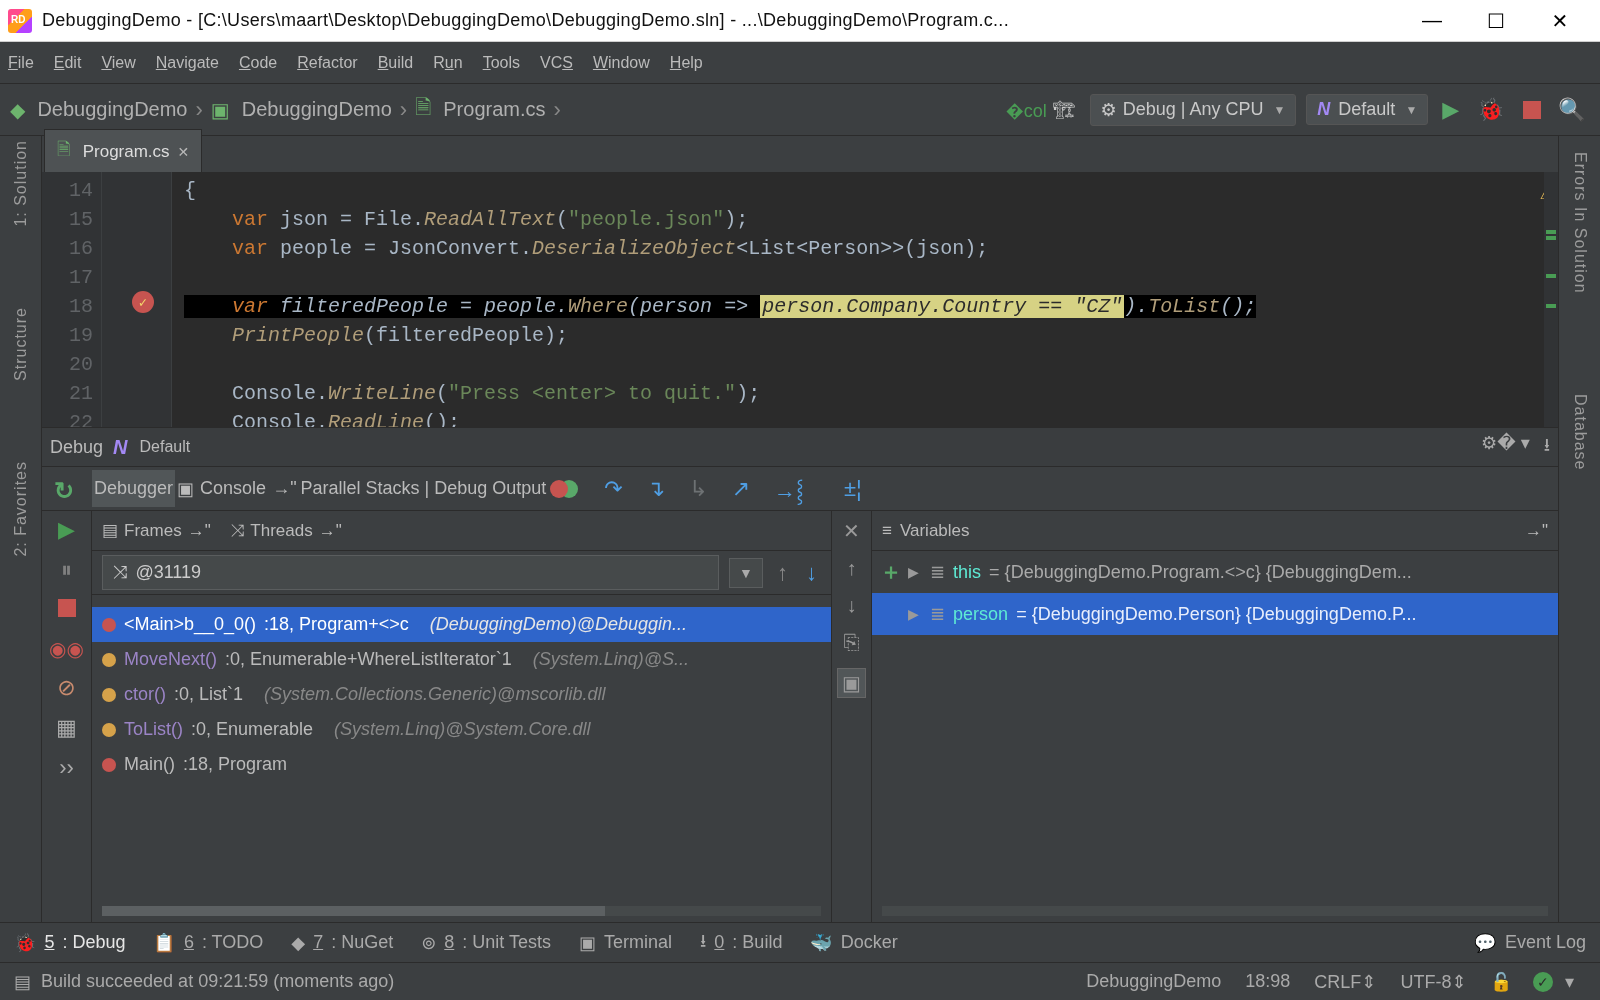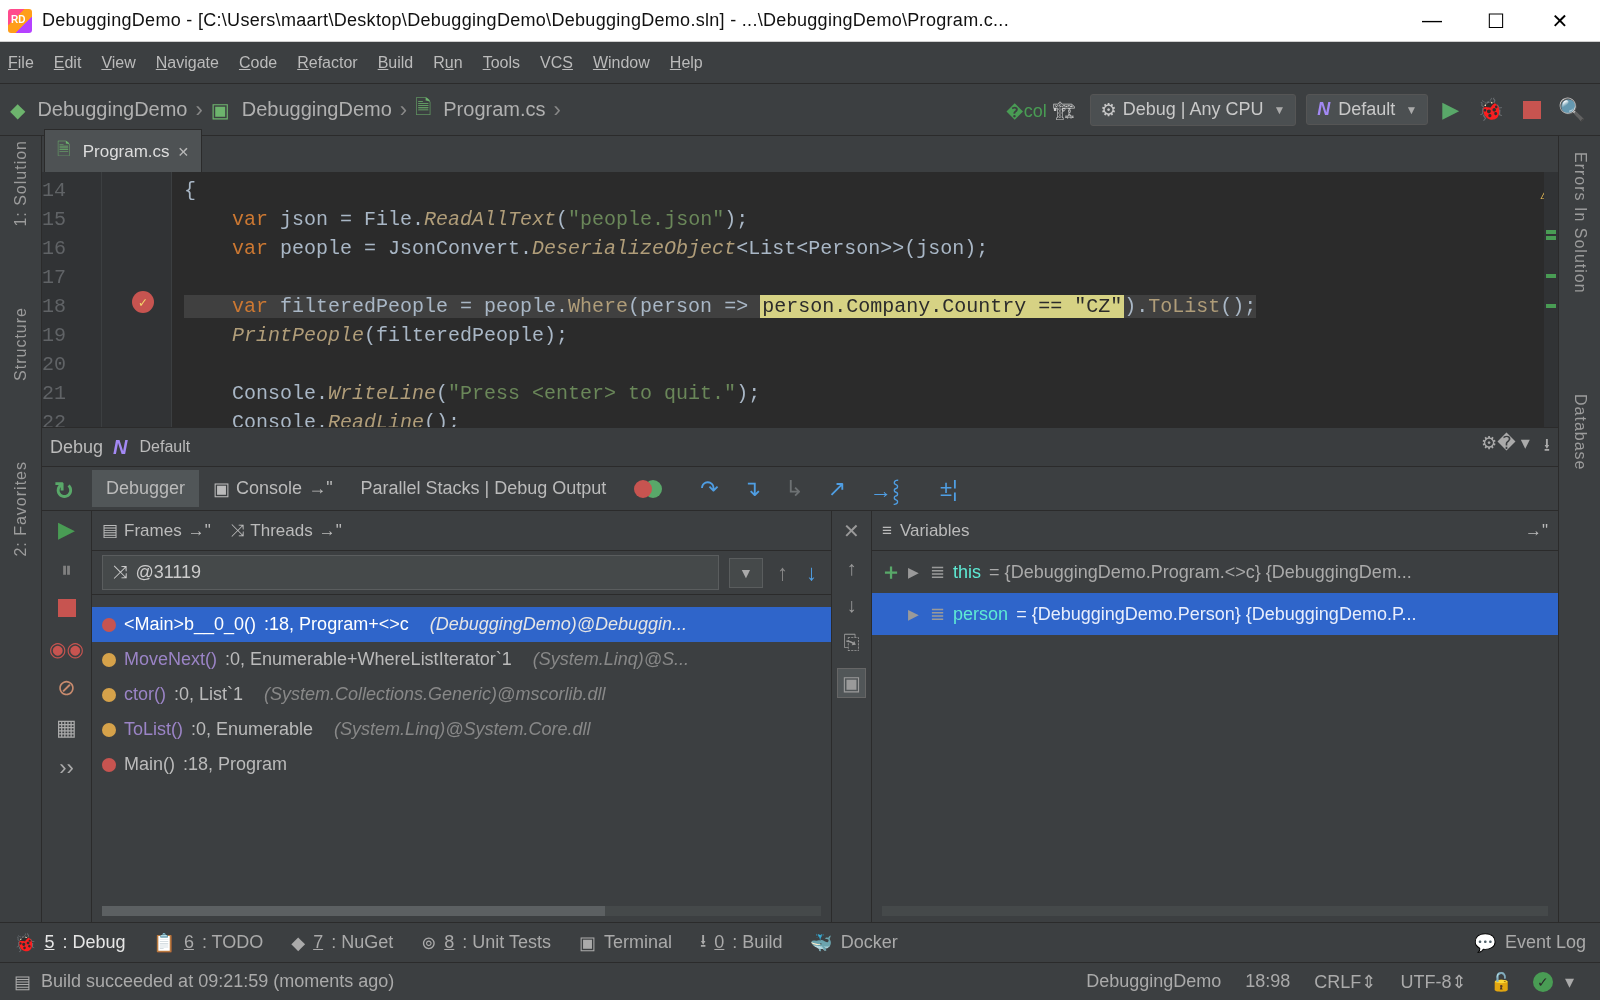--- a/index.html
+++ b/index.html
@@ -37,63 +37,63 @@
   
   .toolbar {
     height: 52px; background:#3c3f41; display:flex; align-items:center;
     padding: 0 10px; gap: 10px; border-bottom:1px solid #2b2b2b;
   }
   .crumbs { display:flex; align-items:center; gap:8px; font-size:20px; color:#b0b0b0;}
   .crumb-ico{color:#6db46d; margin-right:4px; display:inline-flex; align-items:center;}
   .crumbs .sep{color:#888; font-size:22px;}
   .toolbar .spacer{flex:1;}
   .btn{display:inline-flex;align-items:center;gap:6px;background:#4b4f51;border:1px solid #555;padding:4px 10px;border-radius:3px;font-size:18px;color:#c9c9c9;}
-  .btn.iconbtn{background:none;border:none;padding:4px;align-items:flex-end;}
+  .btn.iconbtn{background:none;border:none;padding:4px;}
   .btn .caret{color:#aaa;font-size:12px;margin-left:4px;}
   .playicon{color:#59a869;font-size:22px;}
   .bugicon{color:#9eaf69;font-size:22px;}
   .stopicon{display:inline-block;width:18px;height:18px;background:#c75450;}
   .searchicon{font-size:22px;color:#aaa;}
   .dl-icon{color:#499c54;font-size:18px;}
   .n-logo{font-weight:bold;color:#a389f4;font-style:italic;margin-right:2px;}
   
   .worksplit{position:absolute; top:136px; left:0; right:0; bottom:78px; display:flex;}
   .leftgutter{width:42px;background:#3c3f41;border-right:1px solid #2b2b2b;display:flex;flex-direction:column;align-items:center;padding-top:4px;gap:80px;}
   .vlabel{writing-mode:vertical-rl;transform:rotate(180deg);font-size:16px;color:#9c9c9c;letter-spacing:1px;}
   .rightgutter{width:42px;background:#3c3f41;border-left:1px solid #2b2b2b;display:flex;flex-direction:column;align-items:center;padding-top:16px;gap:100px;}
   .center{flex:1;display:flex;flex-direction:column;min-width:0;}
   
   .tabs{height:36px;background:#3c3f41;display:flex;align-items:flex-end;padding-left:2px;}
   .tab{background:#515658;color:#ddd;padding:7px 12px 6px;font-size:17px;display:flex;align-items:center;gap:8px;border:1px solid #2b2b2b;border-bottom:none;}
   .tab.active{background:#4e5254;}
   .tab .close{color:#b8b8b8;font-size:14px;}
   .editor{flex:0 0 255px;background:#2b2b2b;display:flex;position:relative;font-family:Consolas,"Courier New",monospace;font-size:20px;overflow:hidden;}
-  .gut-num{width:60px;background:#313335;color:#606366;text-align:left;padding:4px 8px 0 0;line-height:29px;border-right:1px solid #3c3f41;}
+  .gut-num{width:60px;background:#313335;color:#606366;text-align:right;padding:4px 8px 0 0;line-height:29px;border-right:1px solid #3c3f41;}
   .gut-bp{width:70px;background:#313335;border-right:1px solid #3c3f41;position:relative;}
   .bp-lambda{position:absolute;left:30px;width:22px;height:22px;border-radius:50%;background:#c75450;display:flex;align-items:center;justify-content:center;color:#f3d66b;font-size:14px;font-weight:bold;}
   .codearea{flex:1;padding:4px 0 0 12px;line-height:29px;white-space:pre;color:#a9b7c6;overflow:hidden;}
   .kw{color:#cc7832;}
   .str{color:#6a8759;}
   .fn{color:#b09d79;font-style:italic;}
   .mtd{color:#b09d79;}
-  .curln{background:#404040;}
+  .curln{background:#000000;font-style:italic;}
   .hlsel{background:#d6d284;color:#2b2b2b;padding:0 2px;}
   .editor .warn{position:absolute;top:8px;right:6px;color:#f2c55c;font-size:20px;}
   .markerbar{position:absolute;right:0;top:0;width:14px;height:100%;background:#313335;}
   .markerbar .m{position:absolute;right:2px;width:10px;height:4px;}
   .markerbar .m.gg{background:#499c54;}
   
   .dbgbar{height:40px;background:#3a3d3f;display:flex;align-items:center;padding:0 8px;gap:10px;border-top:1px solid #2b2b2b;border-bottom:1px solid #2b2b2b;}
   .dbgbar .title{color:#bbb;font-size:18px;}
   .dbgbar .n-logo{font-size:20px;}
   .dbgbar .right{margin-left:auto;display:flex;gap:14px;color:#aaa;font-size:18px;}
   
   .dbgtabs{height:44px;background:#3c3f41;display:flex;align-items:center;padding-left:50px;gap:0;border-bottom:1px solid #2b2b2b;position:relative;}
   .dbgtabs .refresh{position:absolute;left:12px;top:10px;color:#59a869;font-size:24px;font-weight:bold;}
-  .dtab{padding:8px 14px;font-size:18px;color:#bbb;display:inline-flex;align-items:center;gap:6px;}
+  .dtab{padding:8px 2px;font-size:18px;color:#bbb;display:inline-flex;align-items:center;gap:6px;}
   .dtab.active{background:#515658;}
   .step-icons{margin-left:24px;display:flex;align-items:center;gap:24px;color:#4f9ee3;font-size:22px;}
   .step-icons span{display:inline-block;}
   .redgreen-dot{display:inline-block;width:18px;height:18px;border-radius:50%;background:#c75450;box-shadow:10px 0 0 #59a869;margin-right:10px;}
   .step-icons .dim{color:#6d7173;}
   
   .dbgbody{flex:1;display:flex;min-height:0;}
   .dbg-left{width:50px;background:#3c3f41;border-right:1px solid #2b2b2b;display:flex;flex-direction:column;align-items:center;padding-top:6px;gap:14px;}
   .dbg-left span{font-size:22px;}
   .dbg-left .play{color:#499c54;}

